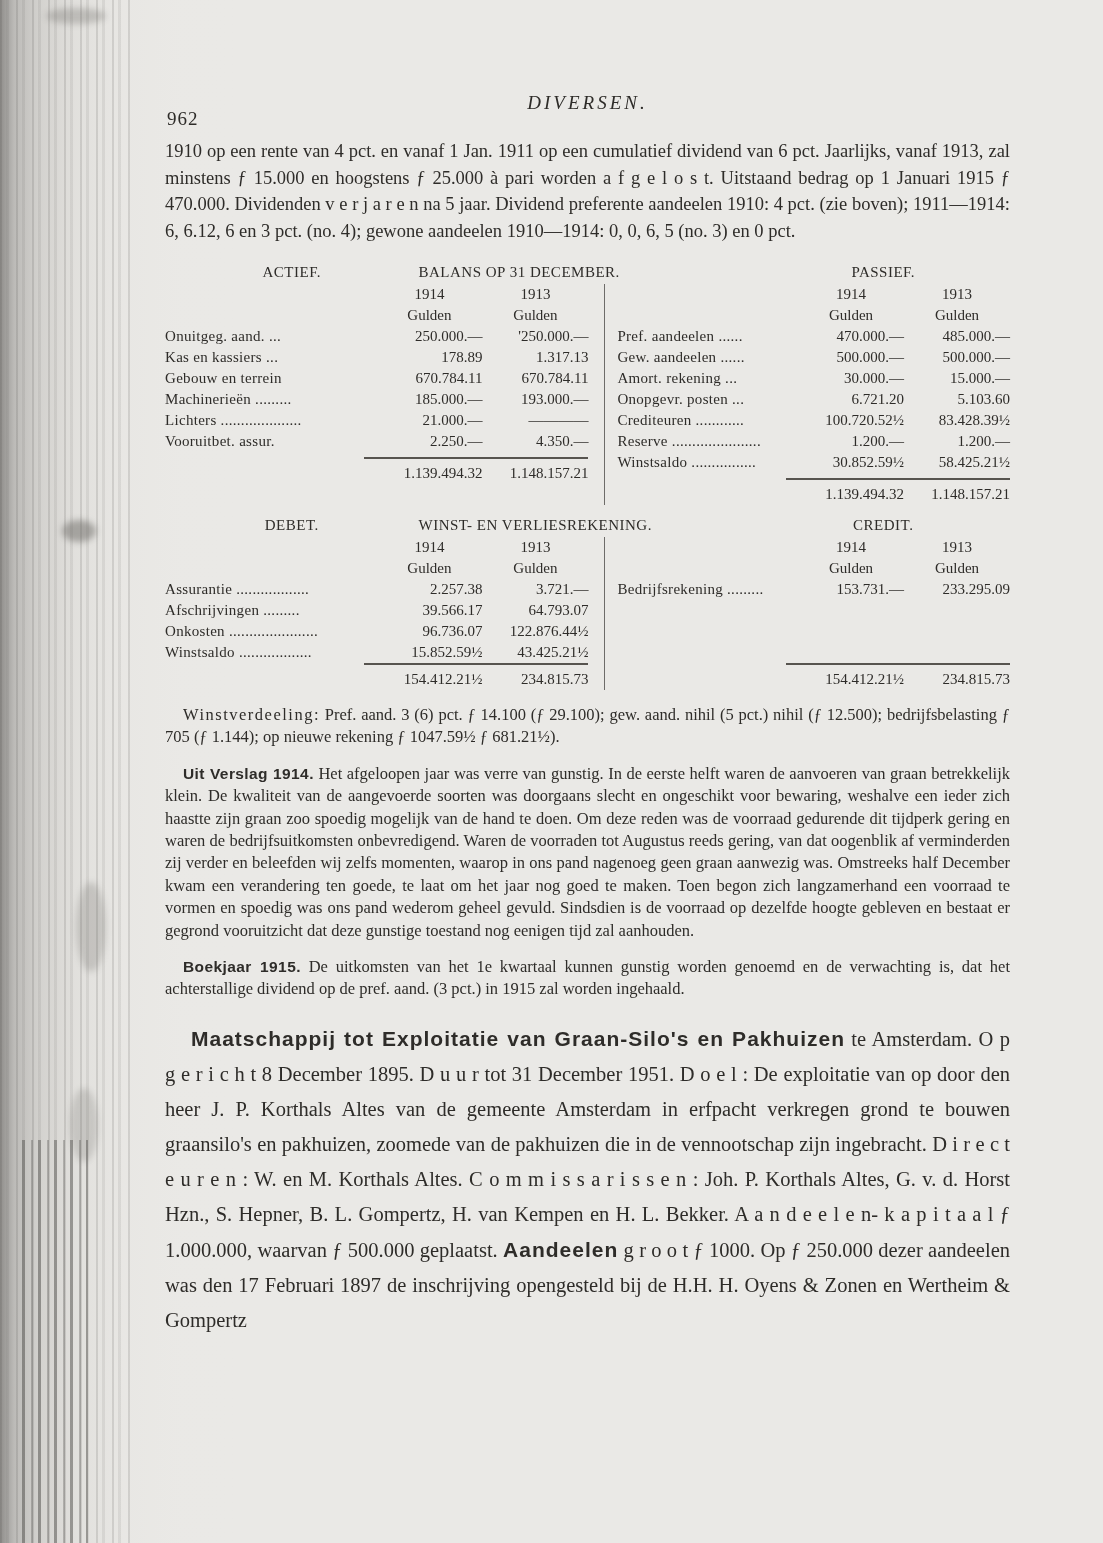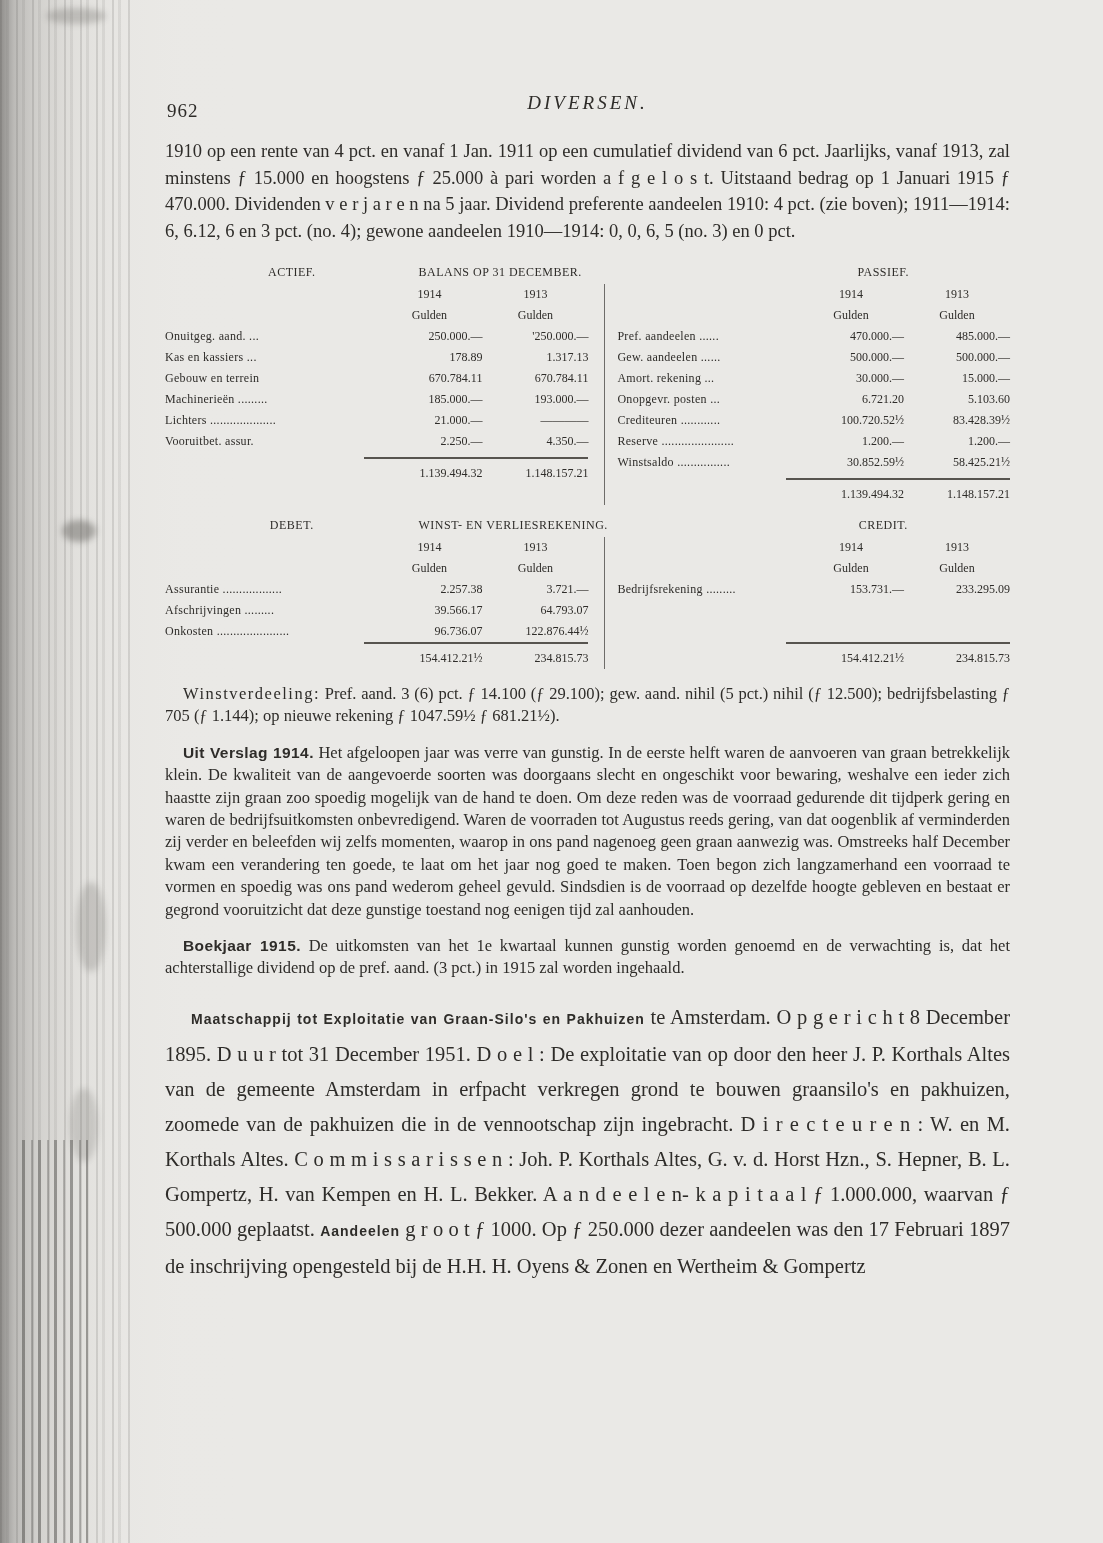--- a/index.html
+++ b/index.html
@@ -37,27 +37,27 @@
   }
   .smudge{position:absolute;pointer-events:none;border-radius:50%;filter:blur(3px);background:rgba(90,88,85,.45);}
   .s1{left:62px;top:520px;width:34px;height:22px;}
   .s2{left:76px;top:882px;width:30px;height:90px;opacity:.5;}
   .s3{left:70px;top:1088px;width:28px;height:74px;opacity:.45;}
   .s4{left:46px;top:8px;width:60px;height:16px;opacity:.6;}
 
   .content{position:absolute;left:165px;top:0;width:845px;}
 
   .page-head{position:relative;margin-top:92px;font-size:19px;height:24px;}
-  .pageno{position:absolute;left:2px;top:8px;letter-spacing:1px;}
+  .pageno{position:absolute;left:2px;top:16px;letter-spacing:1px;}
   .ptitle{display:block;text-align:center;font-style:italic;letter-spacing:3px;}
 
   .intro{margin:22px 0 0;font-size:18.5px;line-height:26.5px;text-align:justify;}
   .koersen{margin:10px 0 0;font-size:15.5px;line-height:19px;padding-left:24px;letter-spacing:.2px;}
 
-  .fin-table{margin-top:18px;font-size:12px;}
+  .fin-table{margin-top:18px;font-size:15px;}
   .fin-table.second{margin-top:10px;}
   .fin-head{display:flex;line-height:21px;letter-spacing:.5px;}
   .fh-left{width:30%;text-align:center;}
   .fh-center{width:40%;text-align:left;}
   .fh-right{width:30%;text-align:center;}
   .fin-body{display:flex;align-items:stretch;margin-top:1px;line-height:21px;}
   .half{box-sizing:border-box;display:flex;flex-direction:column;}
   .half-l{width:52%;padding-right:16px;}
   .half-r{width:48%;border-left:1px solid #6e6c69;padding-left:12px;}
   .finrow{display:flex;}
@@ -65,21 +65,21 @@
   .num{width:106px;flex:0 0 auto;text-align:right;white-space:nowrap;}
   .yr{text-align:center;}
   .rule{margin-left:auto;width:224px;border-top:2px solid #57544f;margin-top:5px;margin-bottom:4px;}
   .push-down{margin-top:auto;}
 
   .para{margin:14px 0 0;font-size:16.5px;line-height:22.4px;text-align:justify;text-indent:18px;}
   .lead-spaced{letter-spacing:1.5px;}
   .lead-sans{font-family:"Liberation Sans",sans-serif;font-weight:bold;font-size:15.5px;letter-spacing:.4px;}
 
   .company{margin:20px 0 0;font-size:20.5px;line-height:35px;text-align:justify;text-indent:26px;}
-  .company-bold{font-family:"Liberation Sans",sans-serif;font-weight:bold;font-size:14px;letter-spacing:1px;}
+  .company-bold{font-family:"Liberation Sans",sans-serif;font-weight:bold;font-size:21px;letter-spacing:1px;}
 </style>
 </head>
 <body>
 
 <div class="scan-shade"></div>
 <div class="scan-streaks"></div>
 <div class="scan-bars-bottom"></div>
 <div class="smudge s1"></div>
 <div class="smudge s2"></div>
 <div class="smudge s3"></div>
@@ -232,20 +232,25 @@
         <div class="finrow">
             <span class="lbl">Afschrijvingen  .........</span>
             <span class="num">39.566.17</span>
             <span class="num">64.793.07</span>
           </div>
         <div class="finrow">
             <span class="lbl">Onkosten  ......................</span>
             <span class="num">96.736.07</span>
             <span class="num">122.876.44½</span>
           </div>
+        <div class="finrow">
+            <span class="lbl">Winstsaldo  ..................</span>
+            <span class="num">15.852.59½</span>
+            <span class="num">43.425.21½</span>
+          </div>
         <div class="rule push-down"></div>
         <div class="finrow total">
             <span class="lbl"></span>
             <span class="num">154.412.21½</span>
             <span class="num">234.815.73</span>
           </div>
       </div>
       <div class="half half-r">
         <div class="finrow">
             <span class="lbl"></span>

